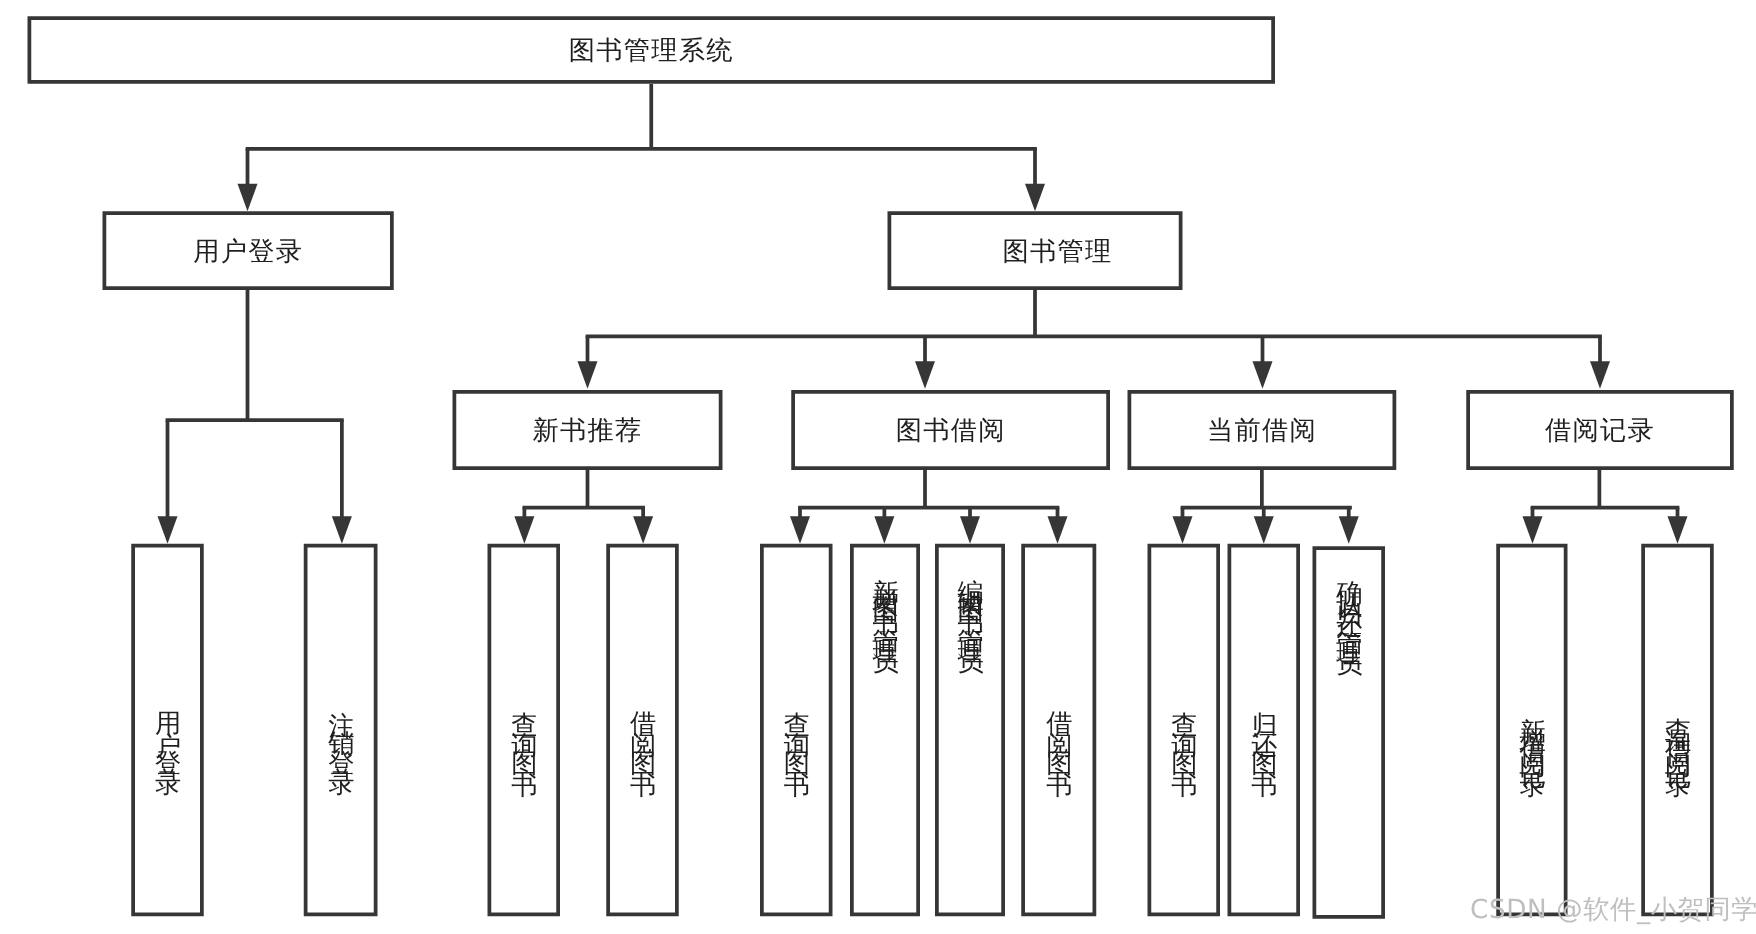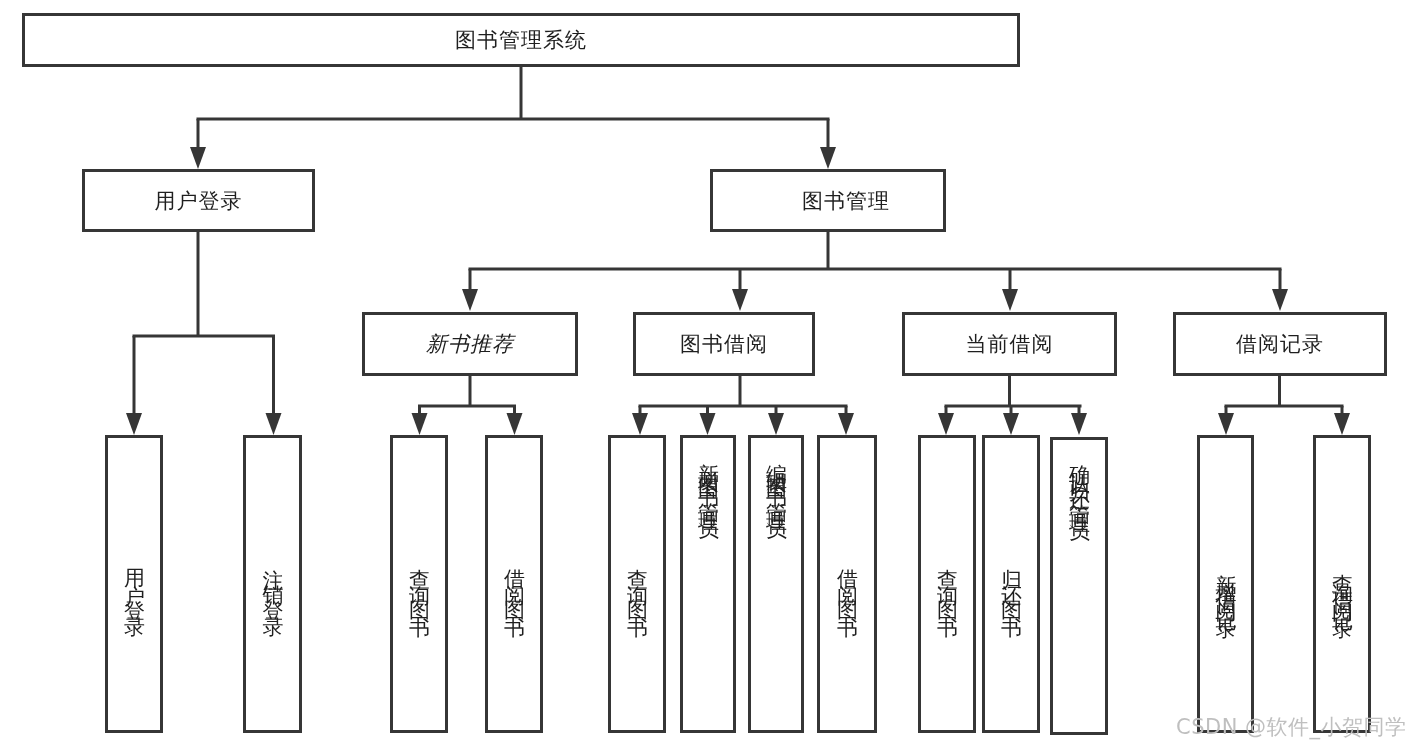--- a/index.html
+++ b/index.html
@@ -124,22 +124,22 @@
       <polygon points="1218,413 1234,413 1226,435"></polygon>
       <polygon points="1334,413 1350,413 1342,435"></polygon>
     </g>
   </svg>
 
   <div class="box" style="left:22px; top:13px; width:998px; height:54px;">图书管理系统</div>
 
   <div class="box" style="left:82px; top:169px; width:233px; height:63px;">用户登录</div>
   <div class="box" style="left:710px; top:169px; width:236px; height:63px;padding-left:36px;">图书管理</div>
 
-  <div class="box" style="left:362px; top:312px; width:216px; height:64px;font-style:italic;">新书推荐</div>
-  <div class="box" style="left:633px; top:312px; width:182px; height:64px;">图书借阅</div>
+  <div class="box" style="left:362px; top:312px; width:216px; height:64px;">新书推荐</div>
+  <div class="box" style="left:633px; top:312px; width:255px; height:64px;">图书借阅</div>
   <div class="box" style="left:902px; top:312px; width:215px; height:64px;">当前借阅</div>
   <div class="box" style="left:1173px; top:312px; width:214px; height:64px;">借阅记录</div>
 
   <div class="box vbox sp4" style="left:105px; top:435px; width:58px; height:298px;">
     <span>用户登录</span>
   </div>
   <div class="box vbox sp4" style="left:243px; top:435px; width:59px; height:298px;">
     <span>注销登录</span>
   </div>
 

